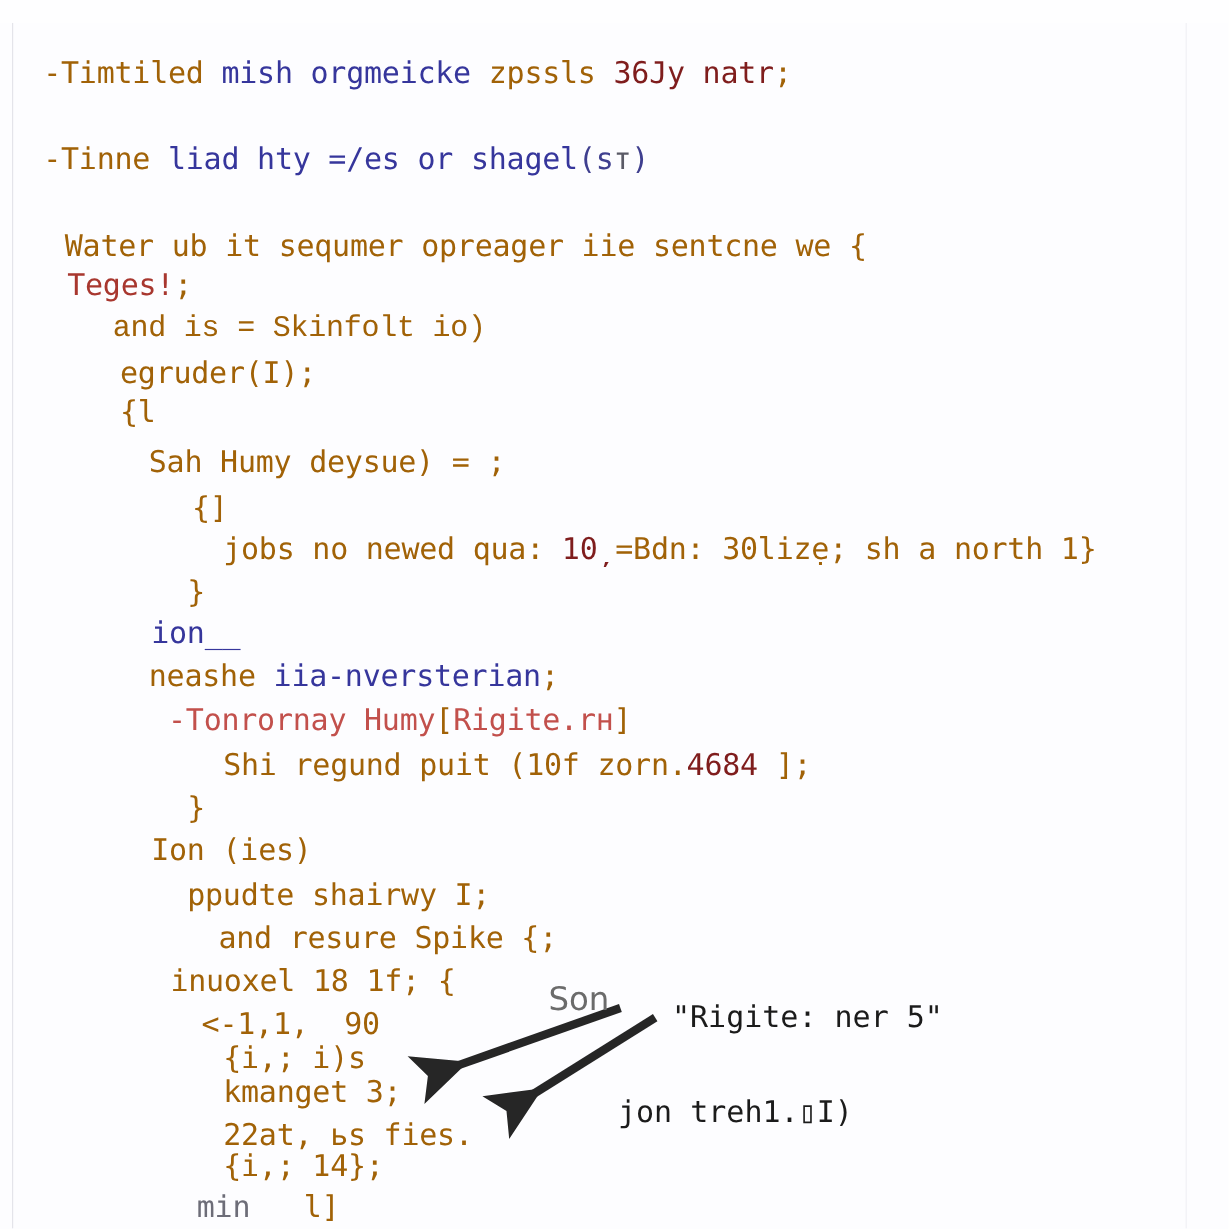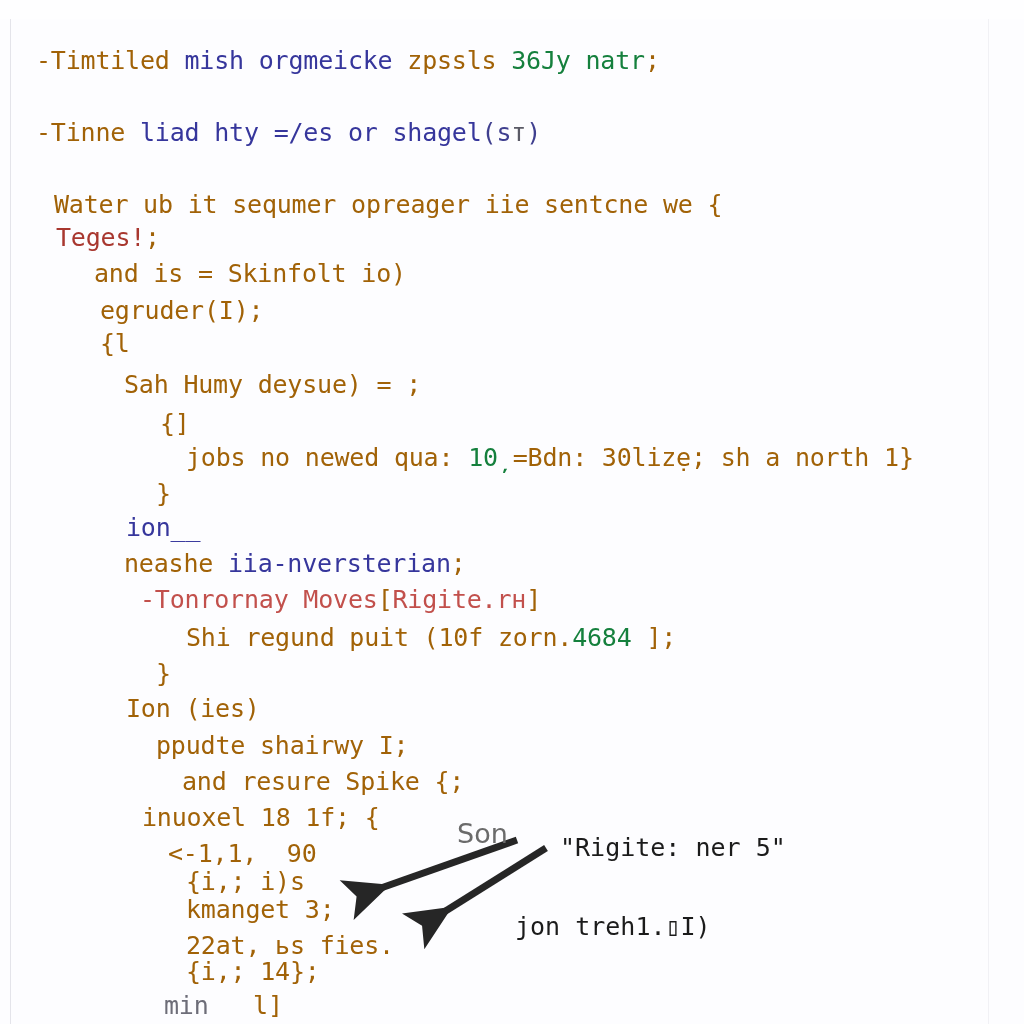--- a/index.html
+++ b/index.html
@@ -80,21 +80,21 @@
     line-height: 30px;
     color: #1b1b1b;
     letter-spacing: -0.2px;
   }
   .tok { white-space: pre; }
   .tok.plain   { color: #a16207; }
   .tok.kw      { color: #36369c; }
   .tok.kw2     { color: #3f3f8f; }
   .tok.str     { color: #a8372f; }
   .tok.str2    { color: #c2504c; }
-  .tok.num     { color: #15803d; }
+  .tok.num     { color: #7f1d1d; }
   .tok.muted   { color: #5a5a66; }
   .tok.dim     { color: #6d6d78; }
 
   
   #editor .code-line { filter: blur(0.35px); }
   #titlebar .tab-text, #titlebar .tab-sub { filter: blur(0.45px); }
 
   
   #annotations {
     position: absolute;
@@ -126,30 +126,30 @@
 
 
   <div id="editor">
     <div id="gutter-rule"></div>
     <div id="guide-rule"></div>
     <div id="code-lines">
         <div class="code-line" style="left: 36px; top: 27px;"><span class="tok plain">-Timtiled </span><span class="tok kw">mish orgmeicke</span><span class="tok plain"> zpssls </span><span class="tok num">36Jy natr</span><span class="tok plain">;</span></div>
         <div class="code-line" style="left: 36px; top: 99px;"><span class="tok plain">-Tinne </span><span class="tok kw">liad hty =/es or shagel</span><span class="tok kw2">(s</span><span class="tok muted">т</span><span class="tok kw2">)</span></div>
         <div class="code-line" style="left: 54px; top: 171px;"><span class="tok plain">Water ub it sequmer opreager iie sentcne we {</span></div>
         <div class="code-line" style="left: 56px; top: 204px;"><span class="tok str">Teges!</span><span class="tok plain">;</span></div>
-        <div class="code-line" style="left: 94px; top: 240px;"><span class="tok plain">and is = Skinfolt io)</span></div>
+        <div class="code-line" style="left: 94px; top: 240px; font-family: Liberation Mono, monospace;"><span class="tok plain">and is = Skinfolt io)</span></div>
         <div class="code-line" style="left: 100px; top: 277px;"><span class="tok plain">egruder(I);</span></div>
         <div class="code-line" style="left: 100px; top: 310px;"><span class="tok plain">{l</span></div>
         <div class="code-line" style="left: 124px; top: 351px;"><span class="tok plain">Sah Humy deysue) = ;</span></div>
         <div class="code-line" style="left: 160px; top: 390px;"><span class="tok plain">{]</span></div>
         <div class="code-line" style="left: 186px; top: 424px;"><span class="tok plain">jobs no newed qua: </span><span class="tok num">10̦</span><span class="tok plain"> =Bdn: 30lizẹ; sh a north 1}</span></div>
         <div class="code-line" style="left: 156px; top: 460px;"><span class="tok plain">}</span></div>
         <div class="code-line" style="left: 126px; top: 494px;"><span class="tok kw">ion__</span></div>
         <div class="code-line" style="left: 124px; top: 530px;"><span class="tok plain">neashe </span><span class="tok kw">iia-nversterian</span><span class="tok plain">;</span></div>
-        <div class="code-line" style="left: 140px; top: 566px;"><span class="tok str2">-Tonrornay Moves</span><span class="tok plain">[</span><span class="tok str2">Rigite.rн</span><span class="tok plain">]</span></div>
+        <div class="code-line" style="left: 140px; top: 566px;"><span class="tok str2">-Tonrornay Humy</span><span class="tok plain">[</span><span class="tok str2">Rigite.rн</span><span class="tok plain">]</span></div>
         <div class="code-line" style="left: 186px; top: 604px;"><span class="tok plain">Shi regund puit (10f zorn.</span><span class="tok num">4684</span><span class="tok plain"> ];</span></div>
         <div class="code-line" style="left: 156px; top: 640px;"><span class="tok plain">}</span></div>
         <div class="code-line" style="left: 126px; top: 675px;"><span class="tok plain">Ion (ies)</span></div>
         <div class="code-line" style="left: 156px; top: 712px;"><span class="tok plain">ppudte shairwy I;</span></div>
         <div class="code-line" style="left: 182px; top: 748px;"><span class="tok plain">and resure Spike {;</span></div>
         <div class="code-line" style="left: 142px; top: 784px;"><span class="tok plain">inuoxel 18 1f; {</span></div>
         <div class="code-line" style="left: 168px; top: 820px;"><span class="tok plain">&lt;-1,1,  90</span></div>
         <div class="code-line" style="left: 186px; top: 848px;"><span class="tok plain">{i,; i)s</span></div>
         <div class="code-line" style="left: 186px; top: 876px;"><span class="tok plain">kmanget 3;</span></div>
         <div class="code-line" style="left: 186px; top: 912px;"><span class="tok plain">22at, ьs fies.</span></div>

